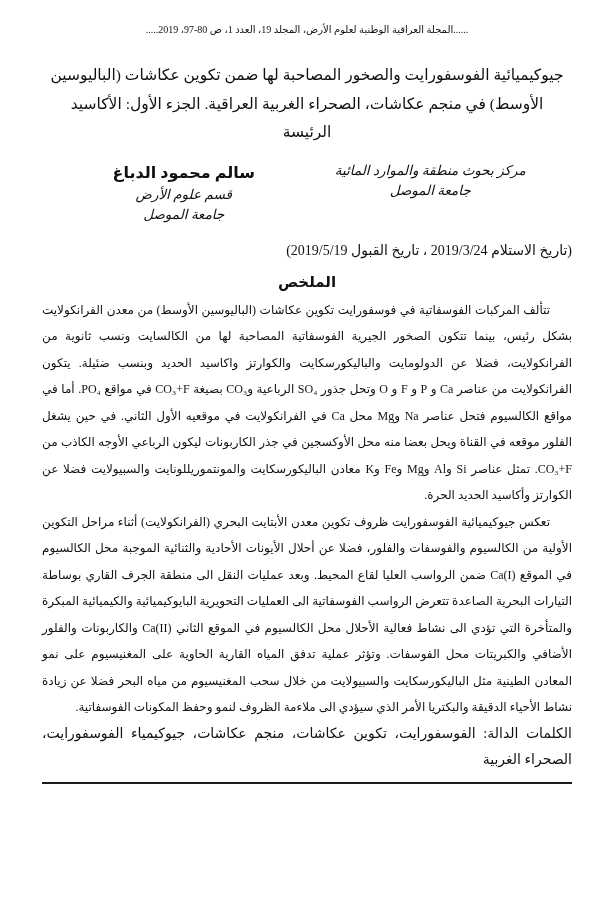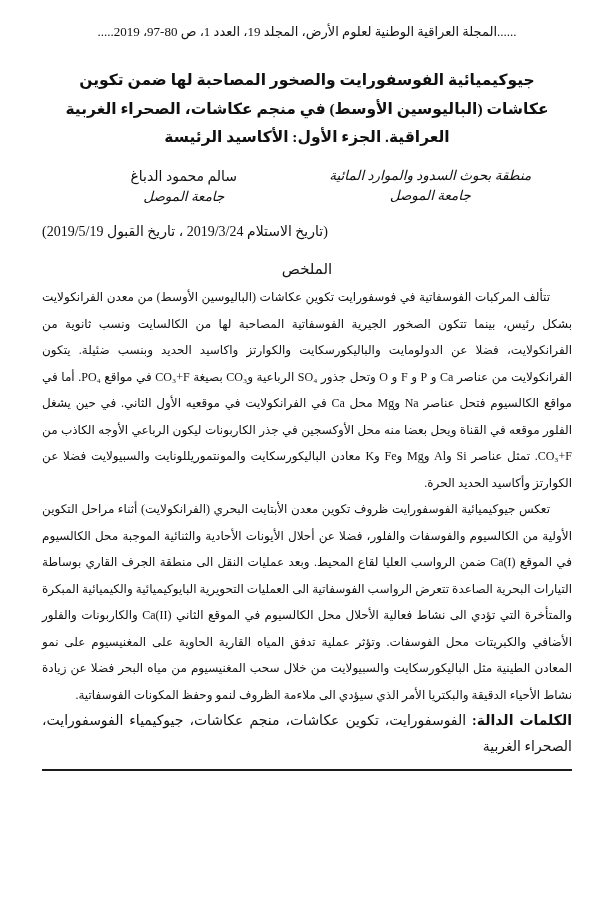--- a/index.html
+++ b/index.html
@@ -10,110 +10,111 @@
     padding: 24px 41px 10px 42px;
     background: #ffffff;
     color: #111111;
     font-family: "Liberation Serif", "DejaVu Sans", serif;
     overflow: hidden;
   }
   
   .journal-header {
     direction: rtl;
     text-align: center;
-    font-size: 13px;
+    font-size: 10px;
     margin-bottom: 26px;
     white-space: nowrap;
   }
   
   .ar-title {
     direction: rtl;
     text-align: center;
     font-size: 15.5px;
-    font-weight: bold;
+    font-weight: normal;
     line-height: 1.85;
     margin: 0 6px 14px 6px;
   }
   
   .authors-row {
     display: flex;
     justify-content: space-between;
     margin: 0 28px 10px 28px;
   }
   .authors-row.rtl { flex-direction: row-reverse; }
   .author-col {
     width: 48%;
     text-align: center;
   }
   .author-name-ar {
     direction: rtl;
-    font-weight: normal;
-    font-size: 14px;
+    font-weight: bold;
+    font-size: 16px;
     line-height: 1.5;
   }
   .author-aff-ar {
     direction: rtl;
     font-style: italic;
     font-size: 13.5px;
     line-height: 1.5;
   }
   
   .dates-line {
     direction: rtl;
-    text-align: left;
+    text-align: right;
     font-size: 14px;
-    margin: 16px 0 20px 0;
+    margin: 16px 0 14px 0;
   }
   
   .abstract-heading {
     direction: rtl;
     text-align: center;
-    font-weight: normal;
+    font-weight: bold;
     font-size: 15px;
     margin: 10px 0 6px 0;
   }
   .abstract-par {
     direction: rtl;
     text-align: justify;
     font-size: 12px;
     line-height: 26.5px;
     margin: 0;
     text-indent: 22px;
   }
   .keywords-line {
     direction: rtl;
     text-align: justify;
     font-size: 14px;
     line-height: 26px;
     margin: 0;
   }
-  .kw-label { font-weight: bold; }
+  .kw-label { font-weight: normal; }
   
   .rule {
     border: none;
     border-top: 2.5px solid #1c1c1c;
     margin: 9px 0 13px 0;
   }
 </style>
 </head>
 <body>
 
 <div class="page">
 
   <div class="journal-header">......المجلة العراقية الوطنية لعلوم الأرض، المجلد 19، العدد 1، ص 80-97، 2019.....</div>
 
   <h1 class="ar-title">جيوكيميائية الفوسفورايت والصخور المصاحبة لها ضمن تكوين عكاشات (الباليوسين الأوسط) في منجم عكاشات، الصحراء الغربية العراقية. الجزء الأول: الأكاسيد الرئيسة</h1>
 
   <div class="authors-row rtl">
     <div class="author-col">
-      <div class="author-aff-ar">منطقة بحوث السدود والموارد المائية</div>
+      <div class="author-aff-ar">مركز بحوث منطقة والموارد المائية</div>
       <div class="author-aff-ar">جامعة الموصل</div>
     </div>
     <div class="author-col">
       <div class="author-name-ar">سالم محمود الدباغ</div>
+      <div class="author-aff-ar">قسم علوم الأرض</div>
       <div class="author-aff-ar">جامعة الموصل</div>
     </div>
   </div>
 
   <div class="dates-line">(تاريخ الاستلام 2019/3/24 ،  تاريخ القبول 2019/5/19)</div>
 
   <h2 class="abstract-heading">الملخص</h2>
 
   <p class="abstract-par">تتألف المركبات الفوسفاتية في فوسفورايت تكوين عكاشات (الباليوسين الأوسط) من معدن الفرانكولايت بشكل رئيس، بينما تتكون الصخور الجيرية الفوسفاتية المصاحبة لها من الكالسايت ونسب ثانوية من الفرانكولايت، فضلا عن الدولومايت والباليكورسكايت والكوارتز واكاسيد الحديد وبنسب ضئيلة. يتكون الفرانكولايت من عناصر Ca و P و F و O وتحل جذور SO₄ الرباعية وCO₃ بصيغة CO₃+F في مواقع PO₄. أما في مواقع الكالسيوم فتحل عناصر Na وMg محل Ca في الفرانكولايت في موقعيه الأول الثاني. في حين يشغل الفلور موقعه في القناة ويحل بعضا منه محل الأوكسجين في جذر الكاربونات ليكون الرباعي الأوجه الكاذب من CO₃+F. تمثل عناصر Si وAl وMg وFe وK معادن الباليكورسكايت والمونتموريللونايت والسبيولايت فضلا عن الكوارتز وأكاسيد الحديد الحرة.</p>
   <p class="abstract-par">تعكس جيوكيميائية الفوسفورايت ظروف تكوين معدن الأبتايت البحري (الفرانكولايت) أثناء مراحل التكوين الأولية من الكالسيوم والفوسفات والفلور، فضلا عن أحلال الأيونات الأحادية والثنائية الموجبة محل الكالسيوم في الموقع Ca(I) ضمن الرواسب العليا لقاع المحيط. وبعد عمليات النقل الى منطقة الجرف القاري بوساطة التيارات البحرية الصاعدة تتعرض الرواسب الفوسفاتية الى العمليات التحويرية البايوكيميائية والكيميائية المبكرة والمتأخرة التي تؤدي الى نشاط فعالية الأحلال محل الكالسيوم في الموقع الثاني Ca(II) والكاربونات والفلور الأضافي والكبريتات محل الفوسفات. وتؤثر عملية تدفق المياه القارية الحاوية على المغنيسيوم على نمو المعادن الطينية مثل الباليكورسكايت والسبيولايت من خلال سحب المغنيسيوم من مياه البحر فضلا عن زيادة نشاط الأحياء الدقيقة والبكتريا الأمر الذي سيؤدي الى ملاءمة الظروف لنمو وحفظ المكونات الفوسفاتية.</p>

